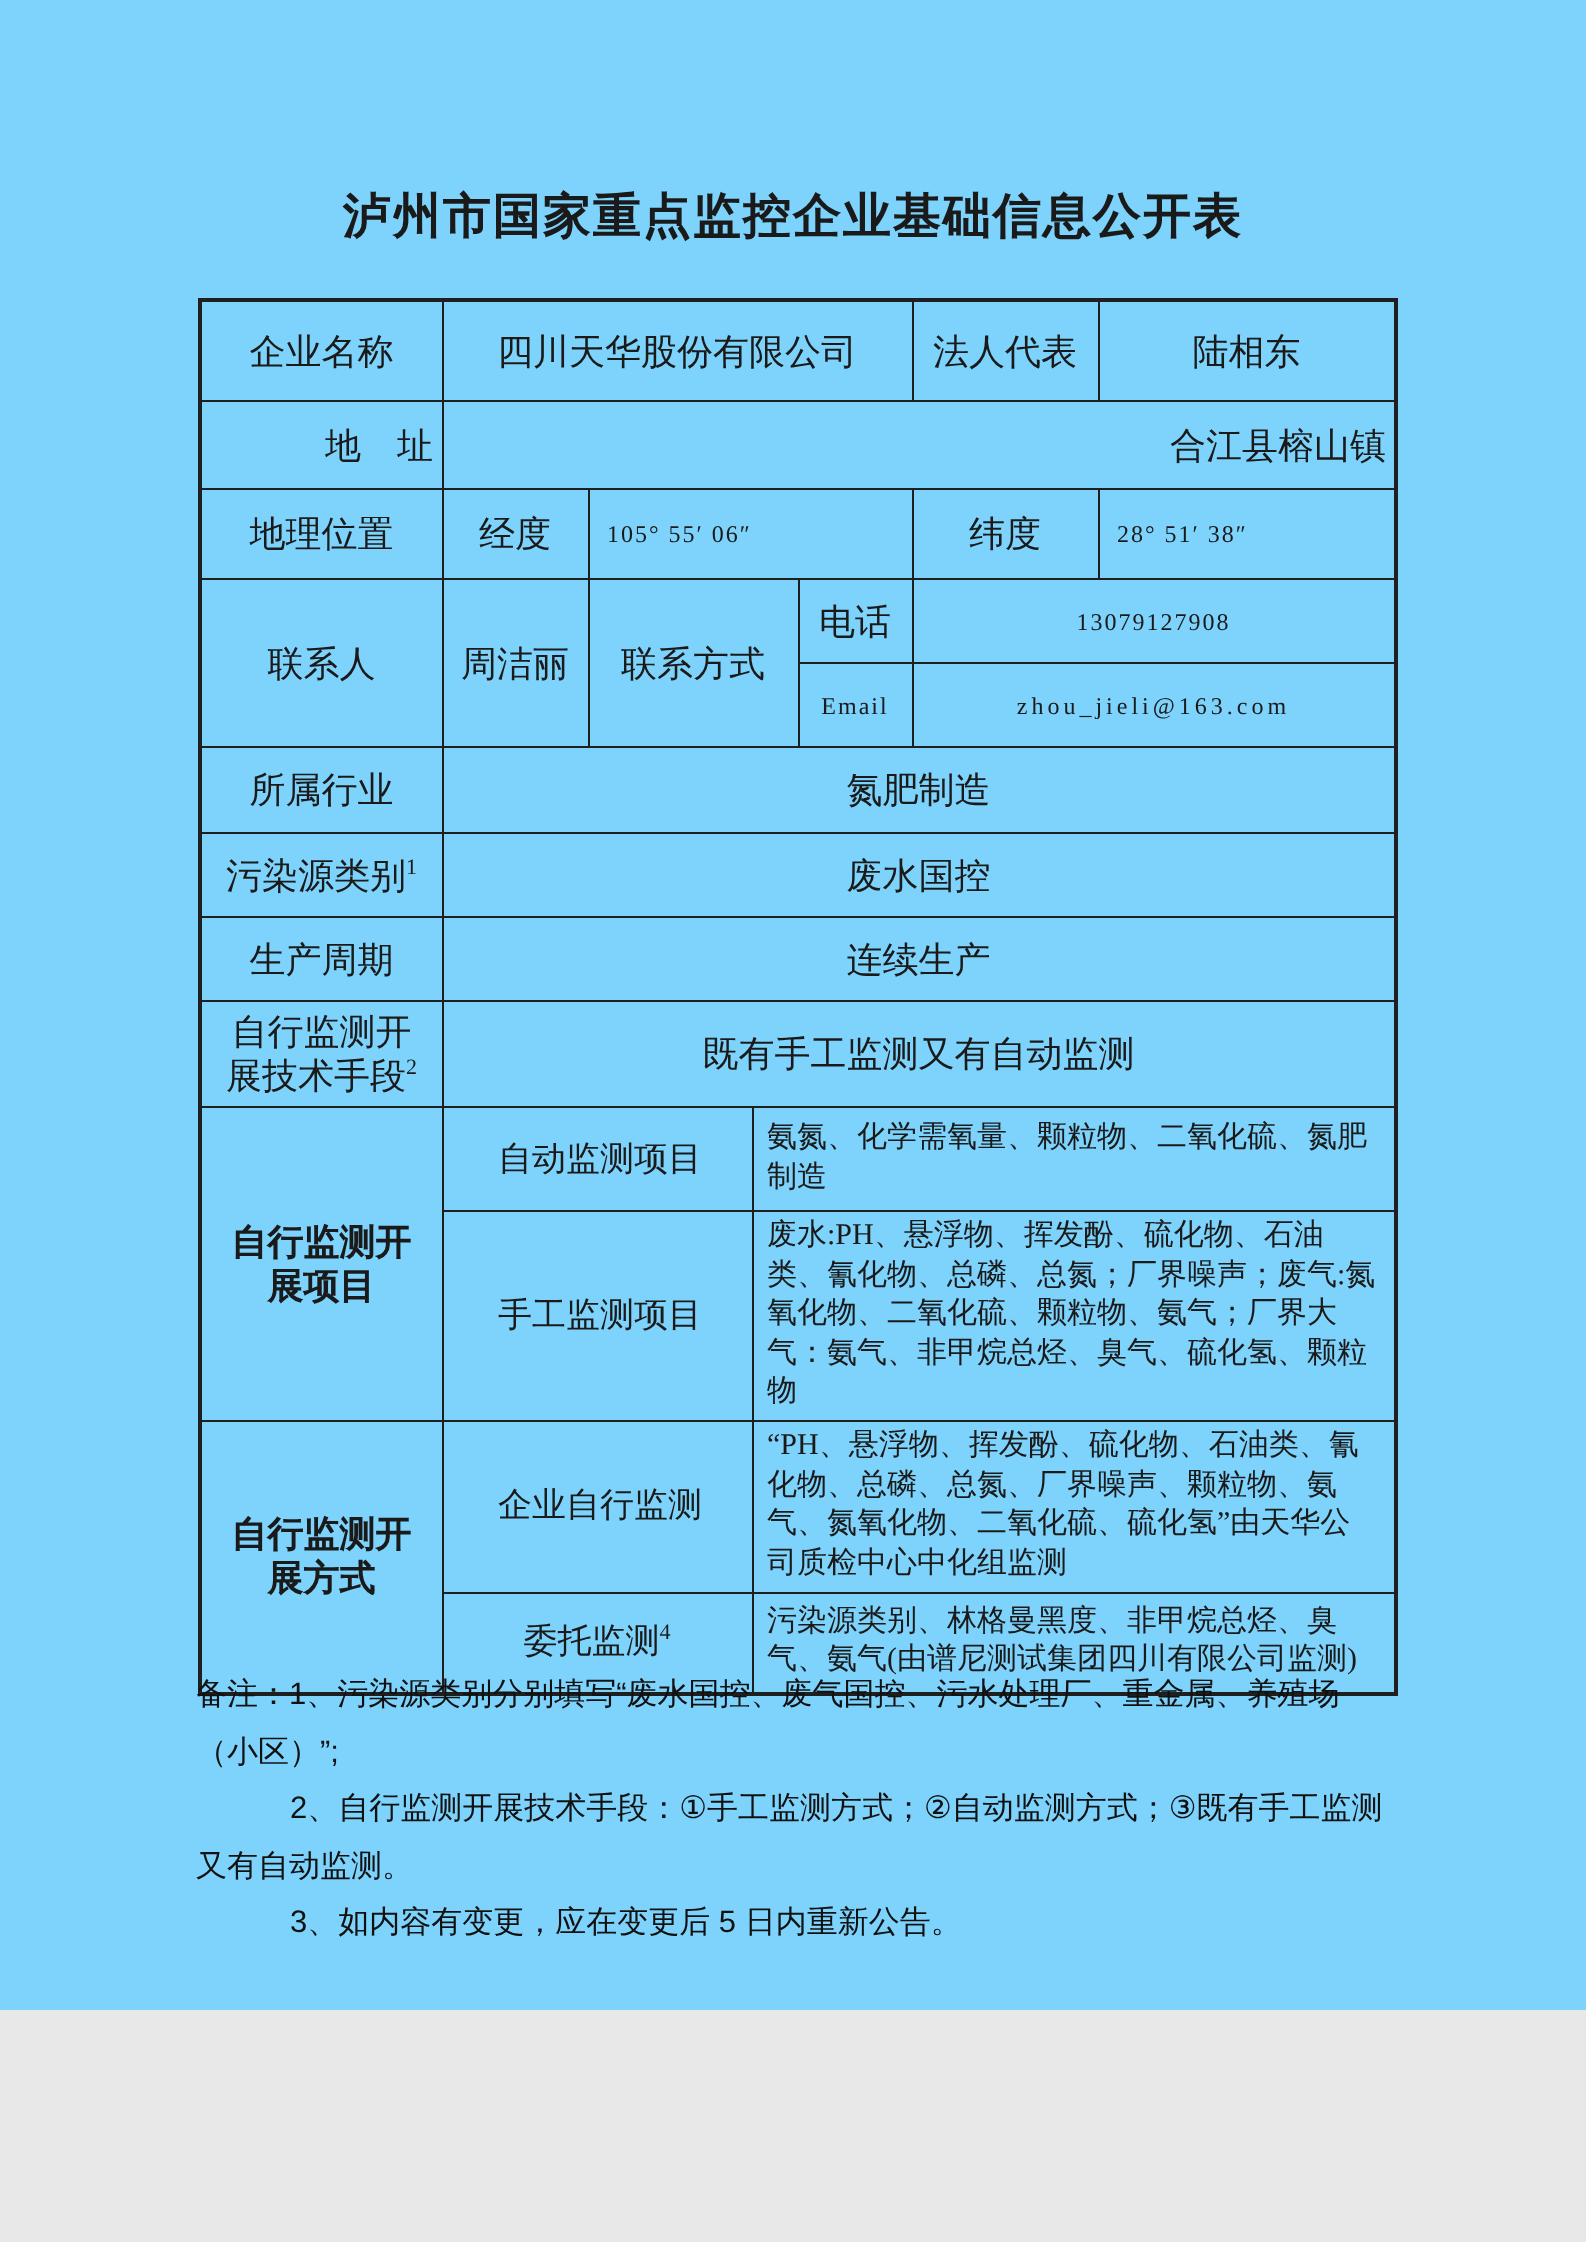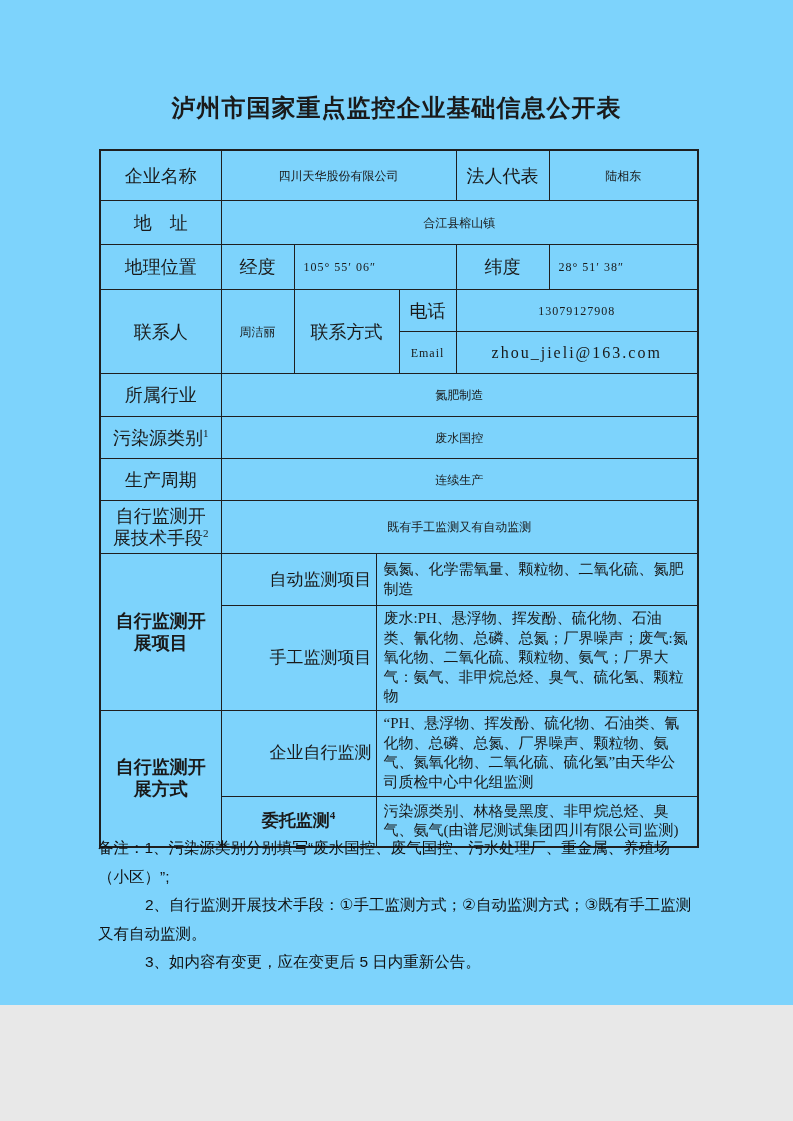--- a/index.html
+++ b/index.html
@@ -20,40 +20,40 @@
   }
   table.info-table{
     position:absolute;top:149px;left:99px;
     width:598px;
     border-collapse:collapse;table-layout:fixed;
     border:2px solid #1f1f1f;
   }
   .info-table td{
     border:1.5px solid #1f1f1f;
     text-align:center;vertical-align:middle;
-    font-size:12px;line-height:22px;
+    font-size:18px;line-height:22px;
     padding:2px 4px;
     overflow:hidden;
   }
   
-  tr.h50 td{height:45px;}  tr.h44 td{height:39px;}  tr.h45 td{height:40px;}
+  tr.h50 td{height:45px;}  tr.h44 td{height:39px;text-align:right;}  tr.h45 td{height:40px;}
   tr.h42 td{height:37px;}  tr.h43 td{height:38px;}  tr.h53 td{height:48px;}
   tr.h77 td{height:72px;}  tr.h84 td{height:79px;}  tr.h48 td{height:43px;}
   td.lbl{font-size:18px;}
   td.lbl-narrow{padding:2px 8px;font-weight:bold;}   
   td.lbl-tech{padding:2px 9px;}      
-  td.sublbl{font-size:17px;text-align:right;padding-left:7px;}
-  td.sublbl-center{font-size:17px;text-align:center;font-weight:bold;}
+  td.sublbl{font-size:17px;text-align:center;padding-left:7px;}
+  td.sublbl-center{font-size:17px;text-align:center;}
   td.content{
     font-size:15px;line-height:19.5px;
     text-align:left;padding:3px 7px;
   }
   td.val-left{text-align:left;padding-left:9px;}
   td.num{font-size:12px;letter-spacing:1px;}
-  td.email-cell{font-size:16px;letter-spacing:2px;}
+  td.email-cell{font-size:12px;letter-spacing:2px;}
   sup{font-size:11px;line-height:0;}
   .notes{
     position:absolute;left:98px;top:834px;width:602px;
     font-family:"Liberation Sans","DejaVu Sans",sans-serif;
     font-weight:400;font-size:15.5px;line-height:28.5px;color:#111;
   }
   .notes p{margin:0;}
   .notes p.indent{text-indent:47px;}
 </style>
 </head>

